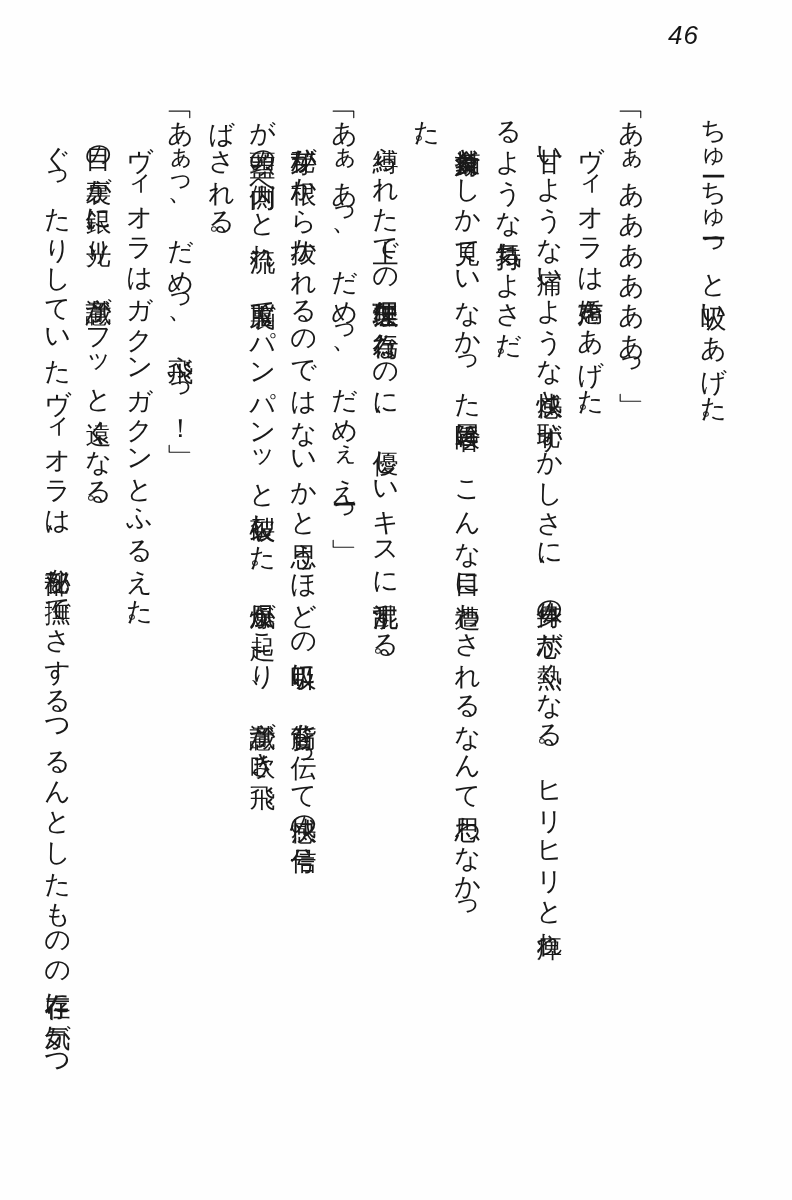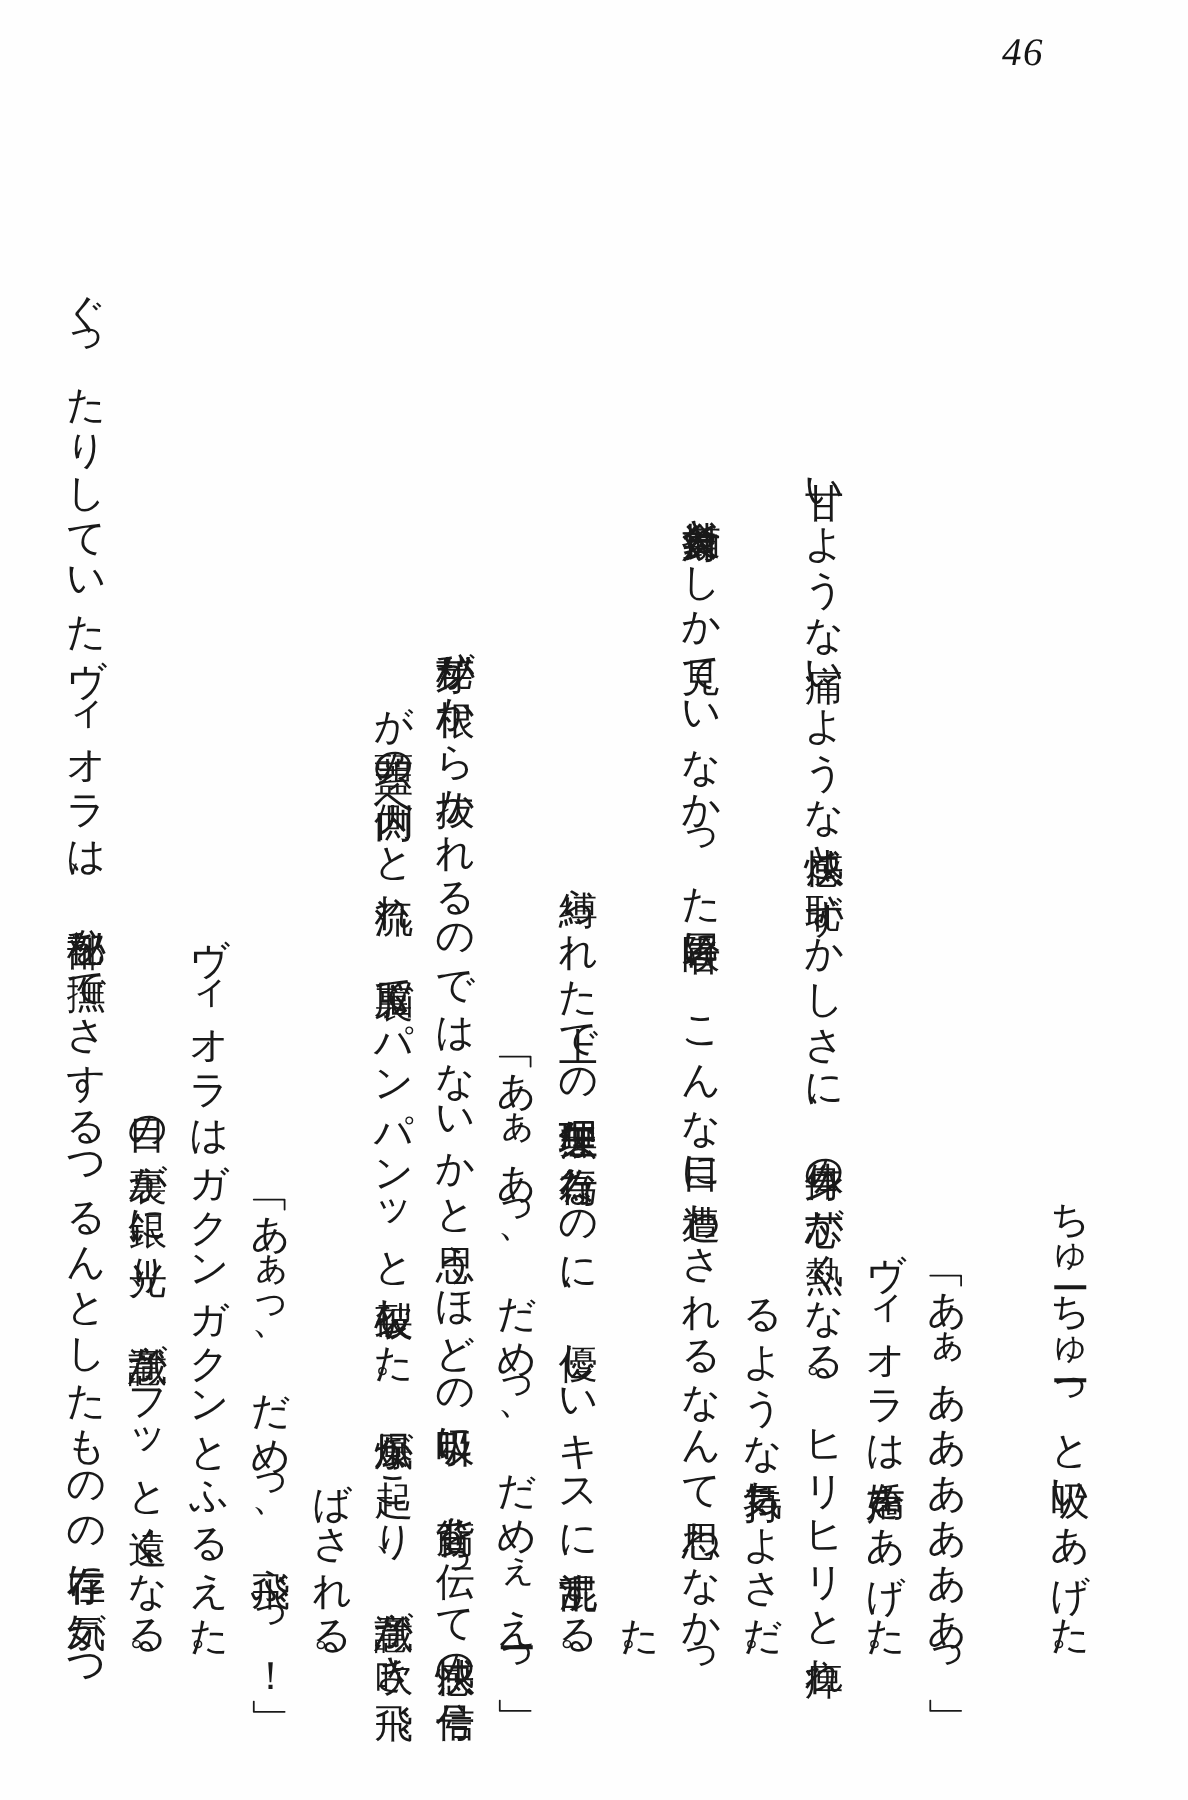--- a/index.html
+++ b/index.html
@@ -7,23 +7,22 @@
     padding: 0;
     background: #ffffff;
   }
   .book-page {
     position: relative;
     width: 792px;
     height: 1200px;
     background: #fefefefa;
     background-color: #fefefe;
     overflow: hidden;
-    font-family: Liberation Serif, serif;
+    font-family: Liberation Sans, sans-serif;
     color: #191919;
-    text-align: right;
   }
   .page-number {
     position: absolute;
     top: 20px;
     left: 668px;
     font-size: 26px;
     font-style: italic;
     color: #151515;
     letter-spacing: 1px;
   }

